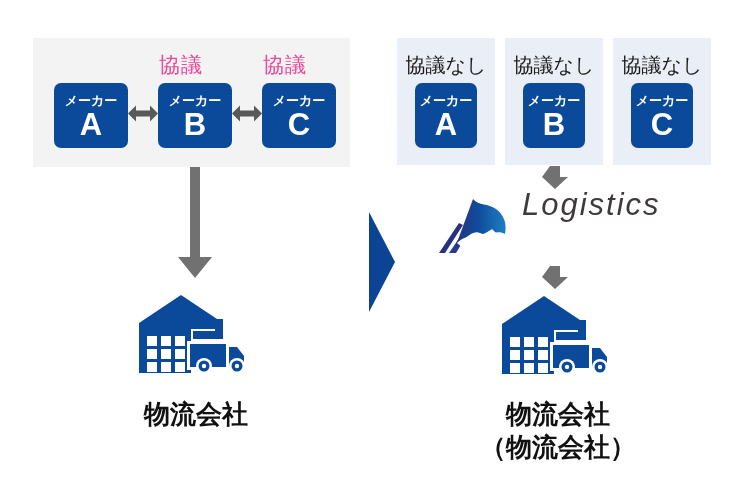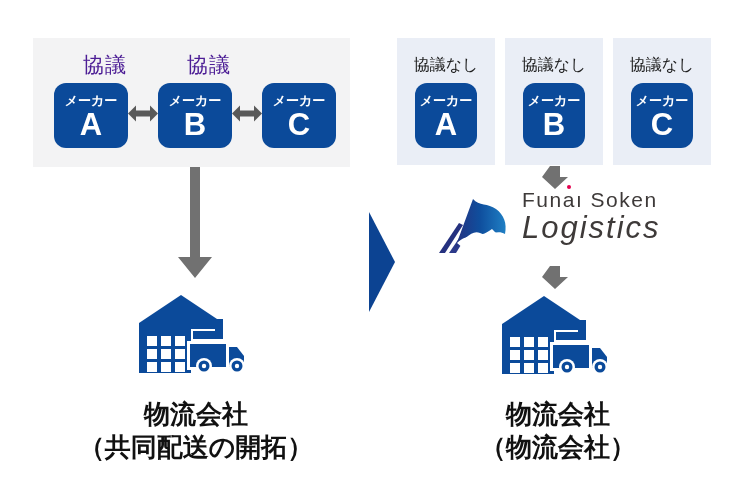--- a/index.html
+++ b/index.html
@@ -13,30 +13,30 @@
   }
   .abs{position:absolute;}
 
   
   .panel-left{left:33px;top:38px;width:317px;height:129px;background:#f3f3f4;}
   .panel-right{top:38px;width:98px;height:127px;background:#eaeef6;
     display:flex;flex-direction:column;align-items:center;padding-top:15px;box-sizing:border-box;}
 
   
   .kyougi{
-    top:51px;width:120px;text-align:left;
-    font-size:21px;color:#4c1d95;letter-spacing:1px;
+    top:51px;width:120px;text-align:right;
+    font-size:21px;color:#ec4899;letter-spacing:1px;
   }
   .kyougi-nashi{
-    font-size:16px;color:#1c1c1c;line-height:24px;margin-bottom:6px;letter-spacing:0;white-space:nowrap;
+    font-size:20px;color:#1c1c1c;line-height:24px;margin-bottom:6px;letter-spacing:0;white-space:nowrap;
   }
 
   
   .maker-box{
-    background:#0b4a9a;border-radius:12px;height:65px;
+    background:#0b4a9a;border-radius:7px;height:65px;
     display:flex;flex-direction:column;align-items:center;justify-content:center;
     color:#fff;text-align:center;
   }
   .maker-box.on-canvas{top:83px;width:74px;}
   .maker-box.in-panel{width:62px;flex:none;}
   .maker-label{font-size:13px;font-weight:700;line-height:15px;margin-top:2px;}
   .maker-letter{font-size:31px;font-weight:700;line-height:33px;}
 
   
   .darrow{top:105px;width:30px;height:17px;}
@@ -118,21 +118,20 @@
     <circle cx="67" cy="73" r="8" fill="#ffffff"></circle>
       <circle cx="100" cy="73" r="8" fill="#ffffff"></circle>
     <circle cx="67" cy="73" r="5.5" fill="#0b4a9a"></circle>
       <circle cx="100" cy="73" r="5.5" fill="#0b4a9a"></circle>
     <circle cx="67" cy="73" r="2.2" fill="#ffffff"></circle>
       <circle cx="100" cy="73" r="2.2" fill="#ffffff"></circle>
   </svg>
 
   <div class="abs company" style="left:46px;top:386px;width:300px;">
     <div>物流会社</div>
-    <div>（共同配送の開拓）</div>
   </div>
 
   <svg class="abs chevron" viewBox="0 0 26 100">
     <polygon points="0,0 26,50 0,100" fill="#0c4392"></polygon>
   </svg>
 
   <div class="abs panel-right" style="left:397px;">
     <div class="kyougi-nashi">協議なし</div>
     <div class="maker-box in-panel">
       <div class="maker-label">メーカー</div>
@@ -165,21 +164,20 @@
         <stop offset="0.5" stop-color="#0f4f9e"></stop>
         <stop offset="1" stop-color="#1f7fc4"></stop>
       </linearGradient>
     </defs>
     <path d="M1 57 L21 27 L25 29 L7 57 Z" fill="#25317f"></path>
     <path d="M11 57 L30 29 L34 31 L18 57 Z" fill="#2c3a8a"></path>
     <path d="M17 52 L35 3 C41 10 50 7 58 13 C66 19 69 27 67 38 C59 33 50 41 42 37 C34 33 26 44 17 52 Z" fill="url(#fgrad)"></path>
     <path d="M19 47 C30 36 40 44 54 33 L60 39 C48 50 36 42 25 52 Z" fill="#ffffff"></path>
   </svg>
   <div class="abs logo-text">
-    <div class="logo-top"><span>Fun</span><span class="logo-a">a</span><span>ı Soken</span></div>
     <div class="logo-bottom">Logistics</div>
   </div>
 
   <svg class="abs small-arrow" style="left:542px;top:266px;" viewBox="0 0 26 23">
     <path d="M8 0 H18 V11 H26 L13 23 L0 11 Z" fill="#717171"></path>
   </svg>
 
   <svg class="abs warehouse" style="left:500px;top:294px;" viewBox="0 0 116 80">
     <g fill="#0b4a9a">
       <path d="M2 80 V30 L44 2 L86 30 V36 H54 V80 Z"></path>

